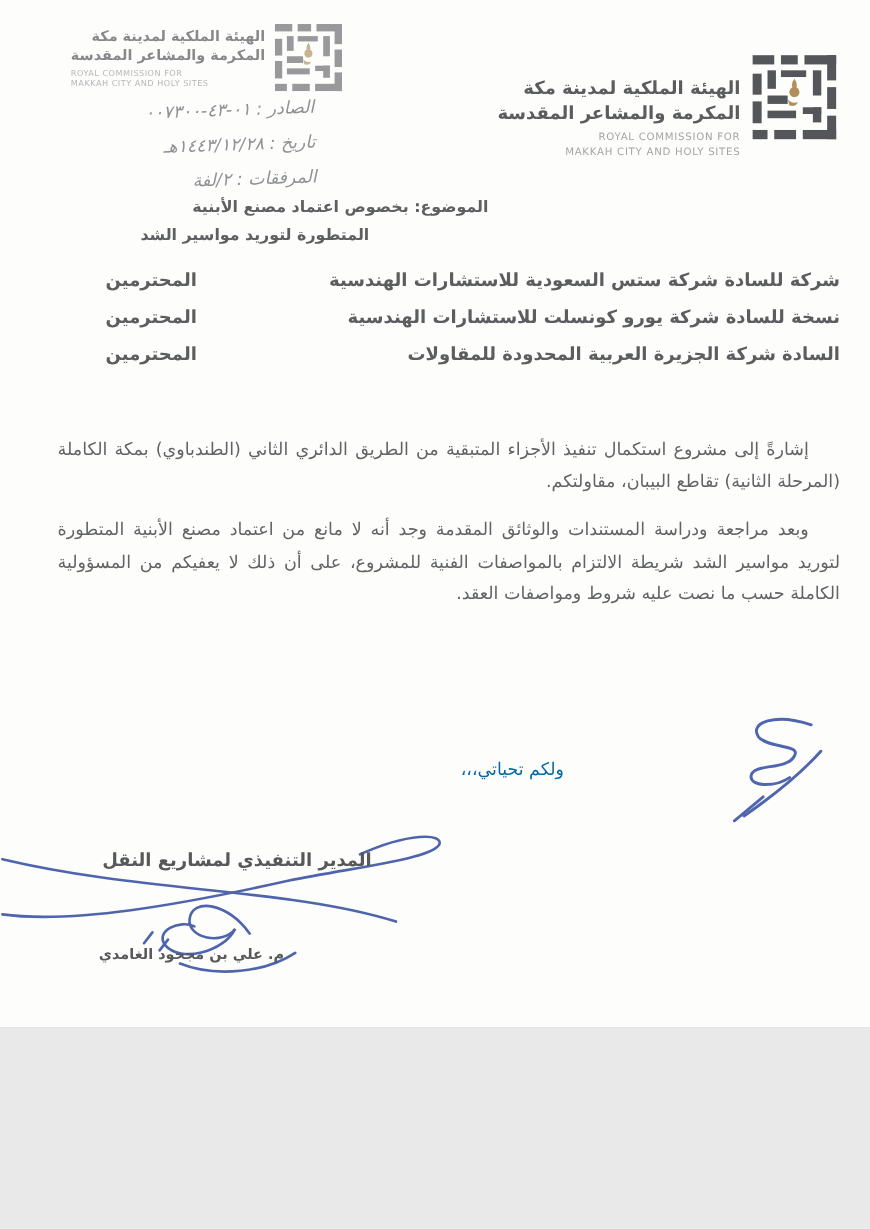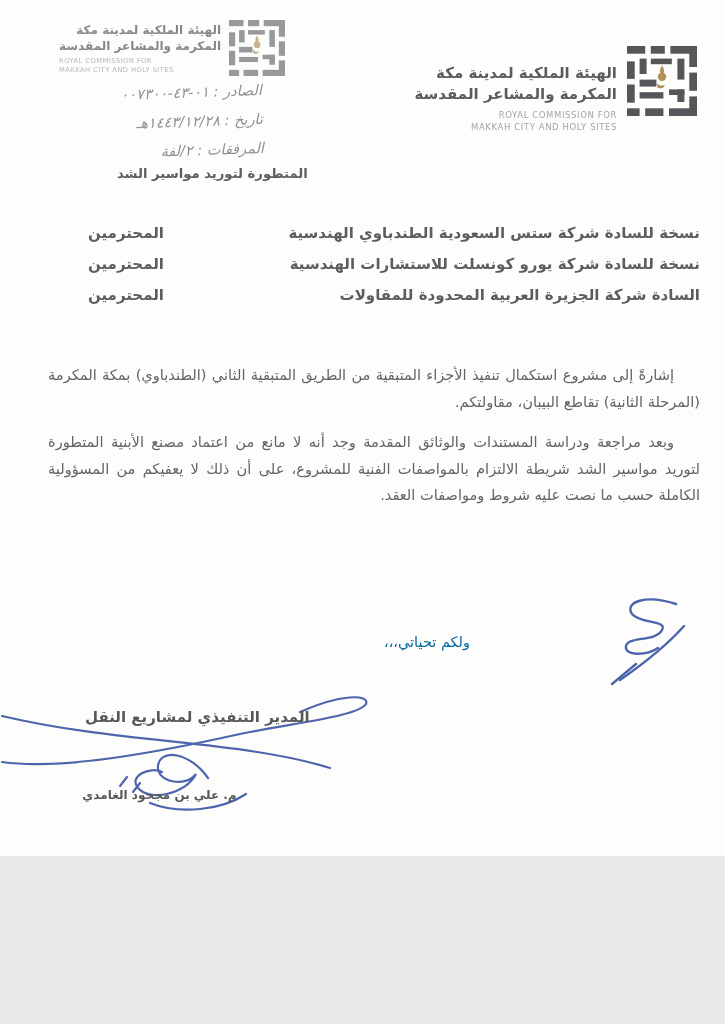--- a/index.html
+++ b/index.html
@@ -43,21 +43,21 @@
   .greeting{position:absolute;right:42px;top:330px;direction:rtl;font-size:14.5px;color:#606163;font-weight:bold;}
   .body-text{position:absolute;right:25px;left:48px;top:362px;direction:rtl;}
   .body-text p{
     margin:0 0 14px 0;font-size:14.6px;color:#616365;line-height:26.5px;
     text-align:justify;text-indent:26px;
   }
   .closing{position:absolute;right:255px;top:634px;direction:rtl;font-size:14.5px;color:#0369a1;}
   
   .paraph{position:absolute;left:598px;top:592px;width:110px;height:95px;}
   .sig-block{position:absolute;left:0;top:682px;width:380px;height:140px;}
-  .sig-title{position:absolute;left:85px;top:708px;width:225px;text-align:left;direction:rtl;font-size:15px;font-weight:bold;color:#57585a;}
+  .sig-title{position:absolute;left:85px;top:708px;width:225px;text-align:center;direction:rtl;font-size:15px;font-weight:bold;color:#57585a;}
   .sig-name{position:absolute;left:62px;top:788px;width:195px;text-align:center;direction:rtl;font-size:12px;font-weight:bold;color:#57585a;}
   
   .footer-code{position:absolute;left:558px;top:995px;font-family:"DejaVu Sans Mono",monospace;font-size:8px;color:#9b9c9e;letter-spacing:.5px;}
 </style>
 </head>
 <body>
 
 <div class="page">
 
   <div class="stamp">
@@ -142,41 +142,42 @@
         <div>المكرمة والمشاعر المقدسة</div>
       </div>
       <div class="lh-en">
         <div>ROYAL COMMISSION FOR</div>
         <div>MAKKAH CITY AND HOLY SITES</div>
       </div>
     </div>
   </div>
 
   <div class="subject ar">
+    <div class="s1">الموضوع: بخصوص اعتماد مصنع الأبنية</div>
     <div class="s2">المتطورة لتوريد مواسير الشد</div>
   </div>
 
   <div class="recipients">
     <div class="recip-row">
-      <span class="recip-name">نسخة للسادة شركة ستس السعودية الطندباوي الهندسية</span>
+      <span class="recip-name">شركة للسادة شركة ستس السعودية للاستشارات الهندسية</span>
       <span class="recip-hon">المحترمين</span>
     </div>
     <div class="recip-row">
       <span class="recip-name">نسخة للسادة شركة يورو كونسلت للاستشارات الهندسية</span>
       <span class="recip-hon">المحترمين</span>
     </div>
     <div class="recip-row">
       <span class="recip-name">السادة شركة الجزيرة العربية المحدودة للمقاولات</span>
       <span class="recip-hon">المحترمين</span>
     </div>
   </div>
 
 
   <div class="body-text">
-    <p>إشارةً إلى مشروع استكمال تنفيذ الأجزاء المتبقية من الطريق المتبقية الثاني (الطندباوي) بمكة المكرمة (المرحلة الثانية) تقاطع البيبان، مقاولتكم.</p>
+    <p>إشارةً إلى مشروع استكمال تنفيذ الأجزاء المتبقية من الطريق الدائري الثاني (الطندباوي) بمكة الكاملة (المرحلة الثانية) تقاطع البيبان، مقاولتكم.</p>
     <p>وبعد مراجعة ودراسة المستندات والوثائق المقدمة وجد أنه لا مانع من اعتماد مصنع الأبنية المتطورة لتوريد مواسير الشد شريطة الالتزام بالمواصفات الفنية للمشروع، على أن ذلك لا يعفيكم من المسؤولية الكاملة حسب ما نصت عليه شروط ومواصفات العقد.</p>
   </div>
 
   <div class="closing">ولكم تحياتي،،،</div>
 
   <svg class="paraph" viewBox="0 0 110 95" aria-hidden="true">
     <g fill="none" stroke="#3c55a5" stroke-width="2.4" stroke-linecap="round" opacity="0.9">
       <path d="M78 12 C48 2 26 10 34 22 C42 32 70 28 64 38 C58 50 30 44 28 54 C26 64 48 64 60 56"></path>
       <path d="M86 34 C70 52 48 70 22 88"></path>
       <path d="M38 72 L14 92"></path>

